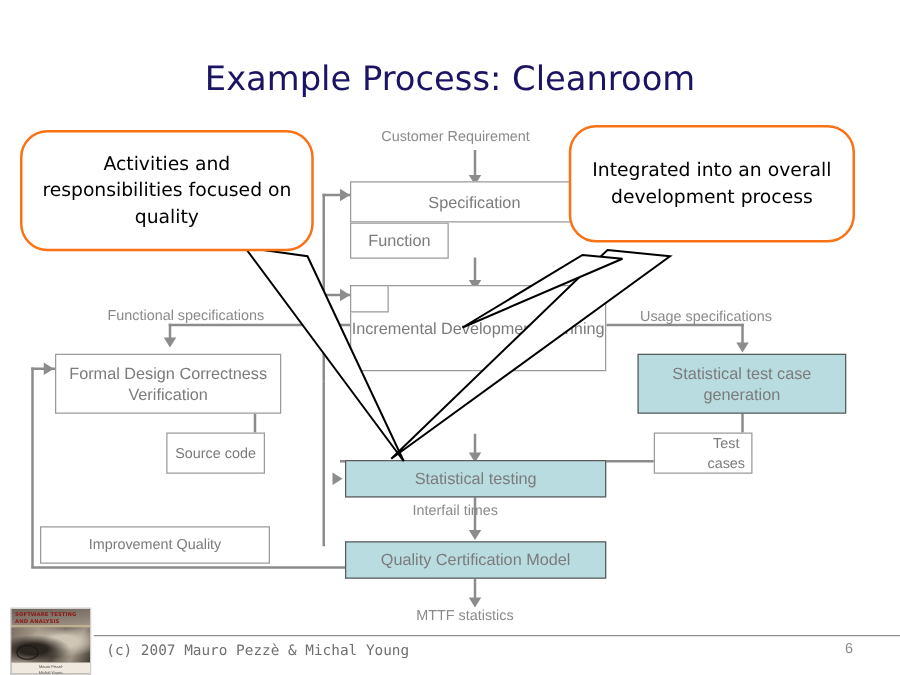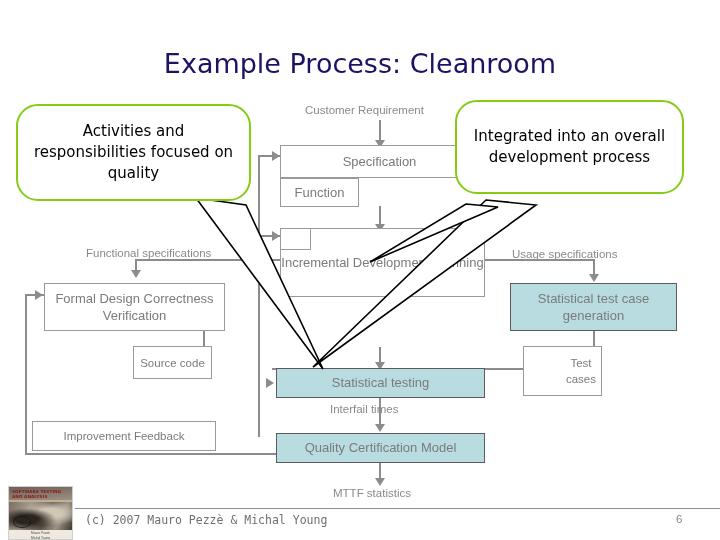--- a/index.html
+++ b/index.html
@@ -33,21 +33,21 @@
   .line{position:absolute;background:#8c8c8c;}
   .line.h{height:2px;}
   .line.v{width:2px;}
   .arrow{position:absolute;width:0;height:0;}
   .arrow.down{border-left:5px solid transparent;border-right:5px solid transparent;border-top:8px solid #8c8c8c;}
   .arrow.right{border-top:5px solid transparent;border-bottom:5px solid transparent;border-left:8px solid #8c8c8c;}
 
   
   .callout{
     position:absolute;box-sizing:border-box;
-    border:2px solid #84cc16;border-radius:22px;background:#fff;
+    border:2px solid #f97316;border-radius:22px;background:#fff;
     display:flex;align-items:center;justify-content:center;text-align:center;
     color:#000;font-size:15px;line-height:21px;z-index:30;
     font-family:"DejaVu Sans","Liberation Sans",sans-serif;
   }
   .calloutsvg{position:absolute;left:0;top:0;z-index:29;pointer-events:none;}
 
   
   .footrule{position:absolute;left:75px;top:508px;width:645px;height:1px;background:#8c8c8c;}
   .footer-text{position:absolute;left:85px;top:513px;font-size:11.5px;color:#6f6f6f;
     font-family:"DejaVu Sans Mono","Liberation Mono",monospace;white-space:nowrap;text-align:right;}
@@ -134,27 +134,27 @@
 
   <div class="node" style="left:280px;top:228px;width:205px;height:69px;">Incremental Development Planning</div>
   <div class="node" style="left:280px;top:228px;width:31px;height:22px;"></div>
 
   <div class="node" style="left:44px;top:283px;width:181px;height:48px;line-height:17px;">Formal Design Correctness Verification</div>
 
   <div class="node" style="left:133px;top:346px;width:79px;height:33px;font-size:11.5px;">Source code</div>
 
   <div class="node teal" style="left:510px;top:283px;width:167px;height:48px;line-height:17px;">Statistical test case generation</div>
 
-  <div class="node" style="left:523px;top:346px;width:79px;height:50px;font-size:11.5px;padding-left:37px;">Test cases</div>
+  <div class="node" style="left:523px;top:346px;width:79px;height:33px;font-size:11.5px;padding-left:37px;">Test cases</div>
 
   <div class="node teal" style="left:276px;top:368px;width:209px;height:30px;">Statistical testing</div>
 
   <div class="node teal" style="left:276px;top:433px;width:209px;height:30px;">Quality Certification Model</div>
 
-  <div class="node" style="left:32px;top:421px;width:184px;height:30px;font-size:11.5px;">Improvement Feedback</div>
+  <div class="node" style="left:32px;top:421px;width:184px;height:30px;font-size:11.5px;">Improvement Quality</div>
 
   <svg class="calloutsvg" width="720" height="540">
     <polygon points="196,198 246,205 323,369" fill="#ffffff" stroke="#000000" stroke-width="1.6"></polygon>
     <polygon points="486,200 536,205 313,367" fill="#ffffff" stroke="#000000" stroke-width="1.6"></polygon>
     <polygon points="466,204 498,207 370,262" fill="#ffffff" stroke="#000000" stroke-width="1.6"></polygon>
   </svg>
 
   <div class="callout" style="left:16px;top:104px;width:235px;height:97px;padding:0 14px;">Activities and responsibilities focused on quality</div>
 
   <div class="callout" style="left:455px;top:100px;width:229px;height:94px;padding:0 10px;">Integrated into an overall development process</div>

